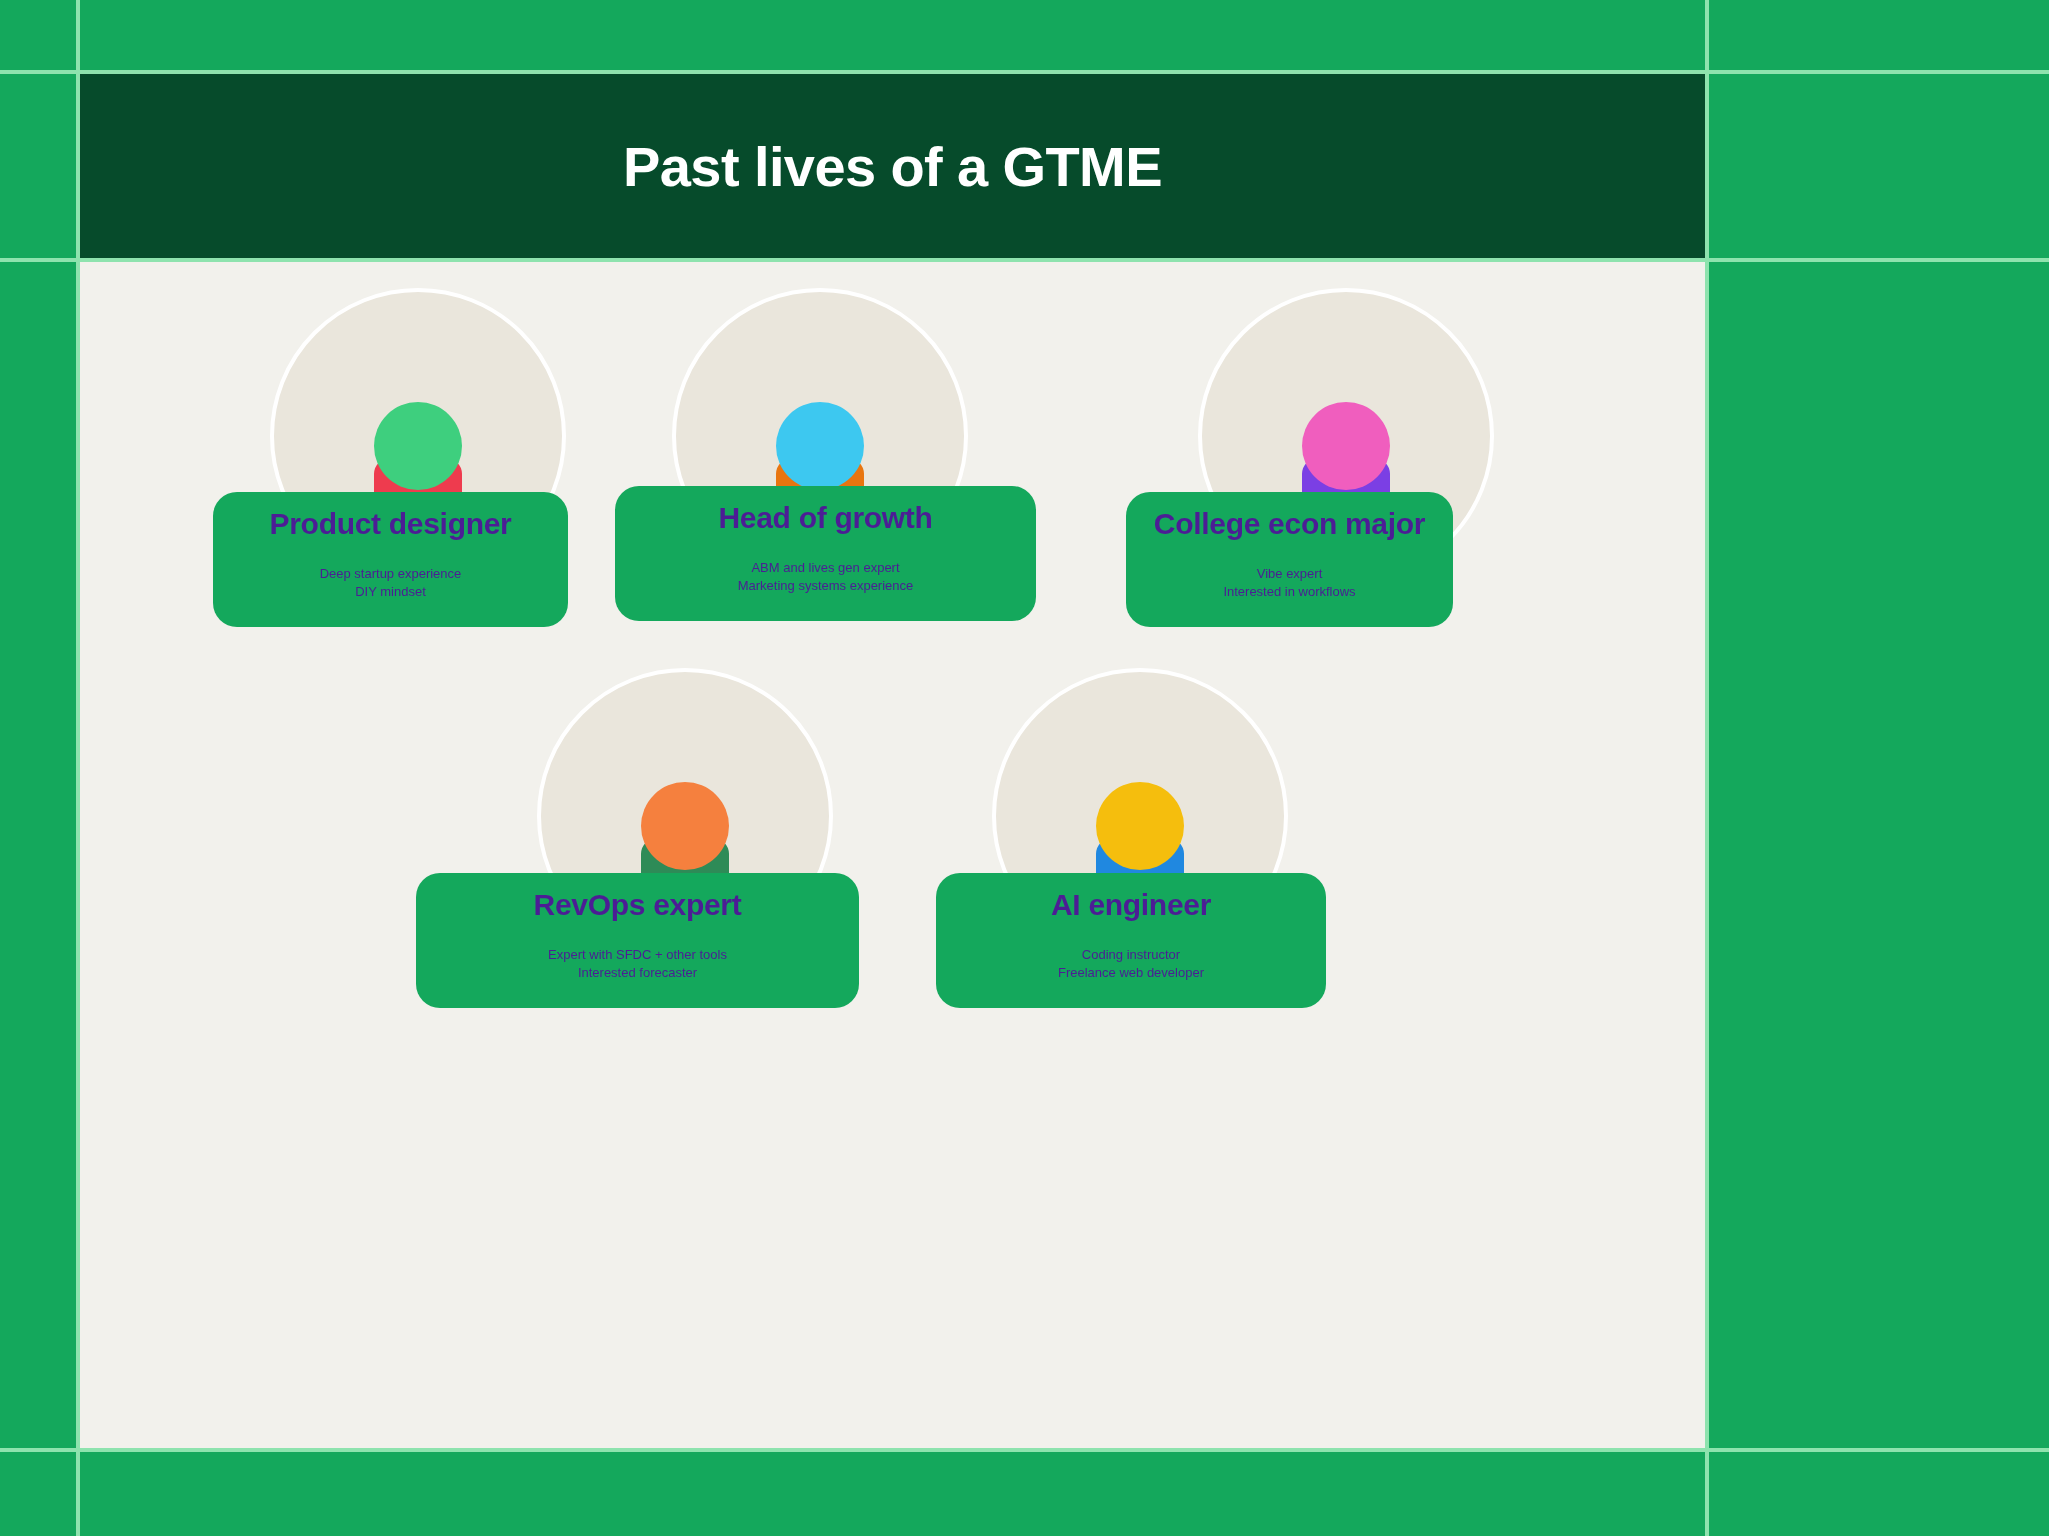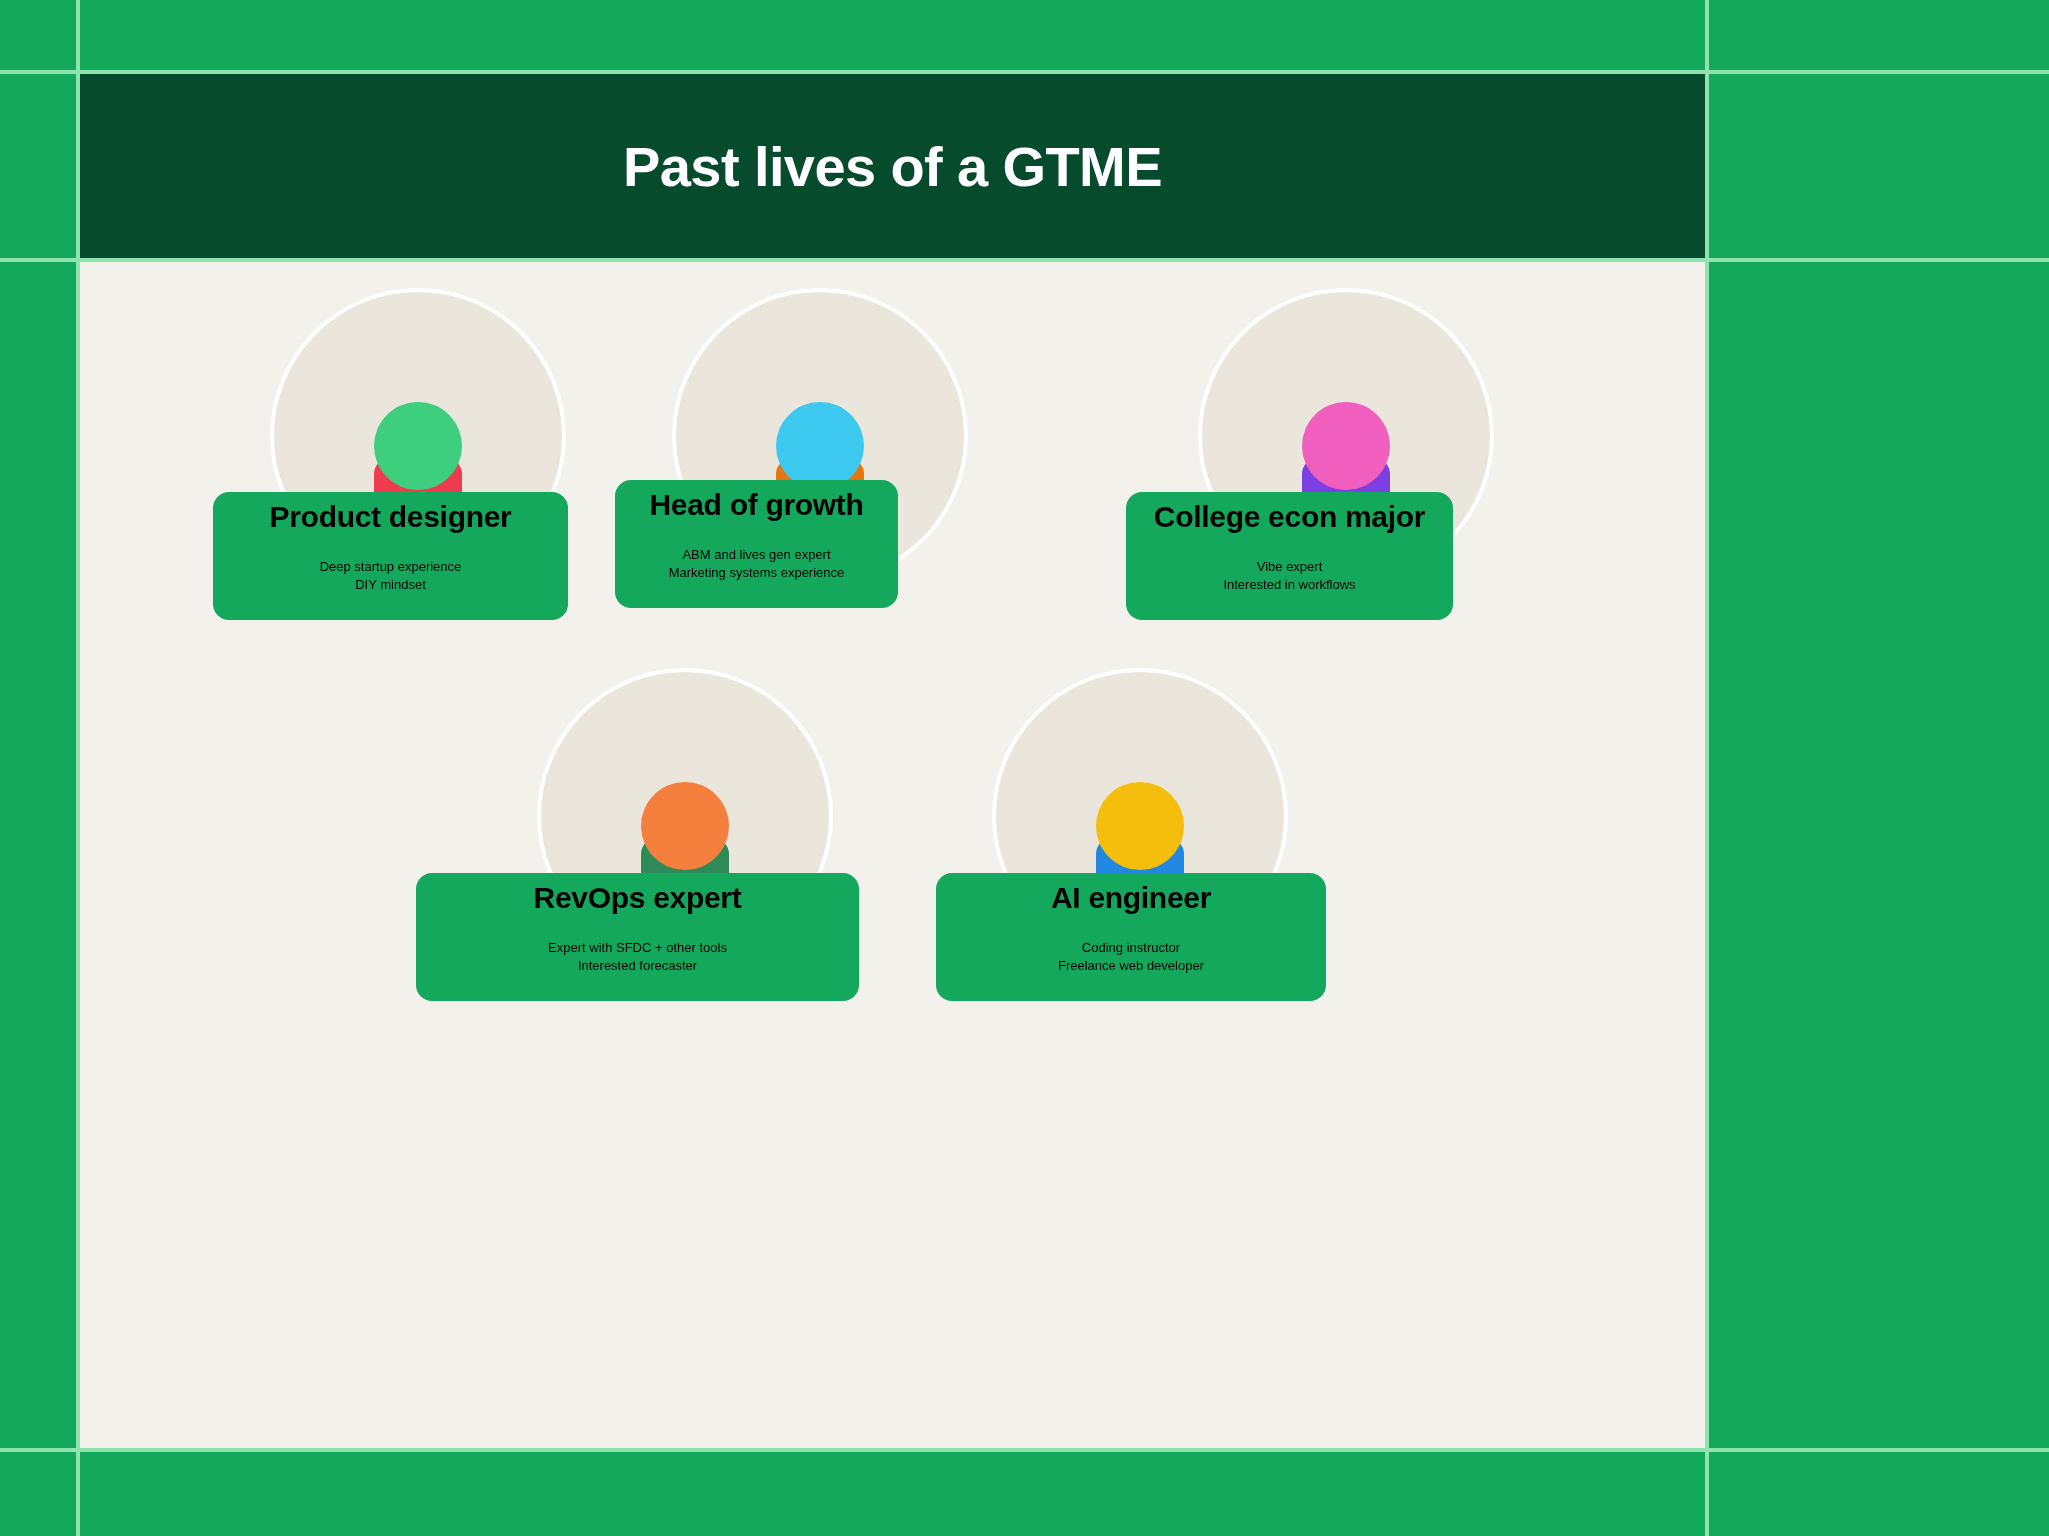--- a/index.html
+++ b/index.html
@@ -102,24 +102,24 @@
     width: 88px;
     height: 112px;
     border-radius: 16px 16px 14px 14px;
     z-index: 1;
   }
 
   
   .card {
     position: absolute;
     background: #14A85C;
-    border-radius: 16px;
-    color: #000000;
+    border-radius: 24px;
+    color: #4c1d95;
     text-align: center;
-    padding: 8px 26px 26px;
+    padding: 15px 26px 26px;
   }
   .card-title {
     font-size: 30px;
     font-weight: 700;
     letter-spacing: -0.3px;
     margin-bottom: 24px;
     white-space: nowrap;
   }
   .card-line {
     font-size: 13px;
@@ -158,21 +158,21 @@
       <div class="card-line">DIY mindset</div>
     </div>
 
     <div class="figure-wrap" style="left:592px; top:26px;">
       <div class="disc"></div>
       <div class="person">
         <div class="head" style="background:#3DC8F0;"></div>
         <div class="body-shape" style="background:#E8750F;"></div>
       </div>
     </div>
-    <div class="card" style="left:535px; top:218px; width:283px;">
+    <div class="card" style="left:535px; top:224px; width:421px;">
       <div class="card-title">Head of growth</div>
       <div class="card-line">ABM and lives gen expert</div>
       <div class="card-line">Marketing systems experience</div>
     </div>
 
     <div class="figure-wrap" style="left:1118px; top:26px;">
       <div class="disc"></div>
       <div class="person">
         <div class="head" style="background:#F05EBE;"></div>
         <div class="body-shape" style="background:#7B3FE4;"></div>

